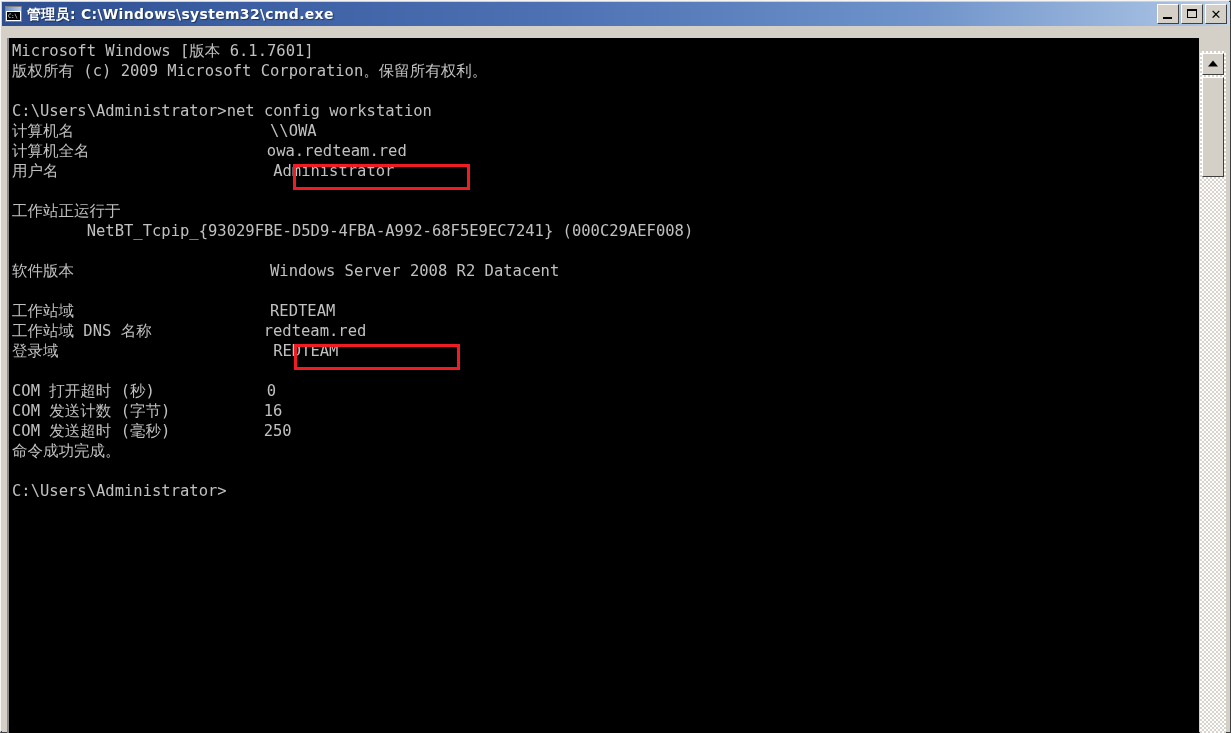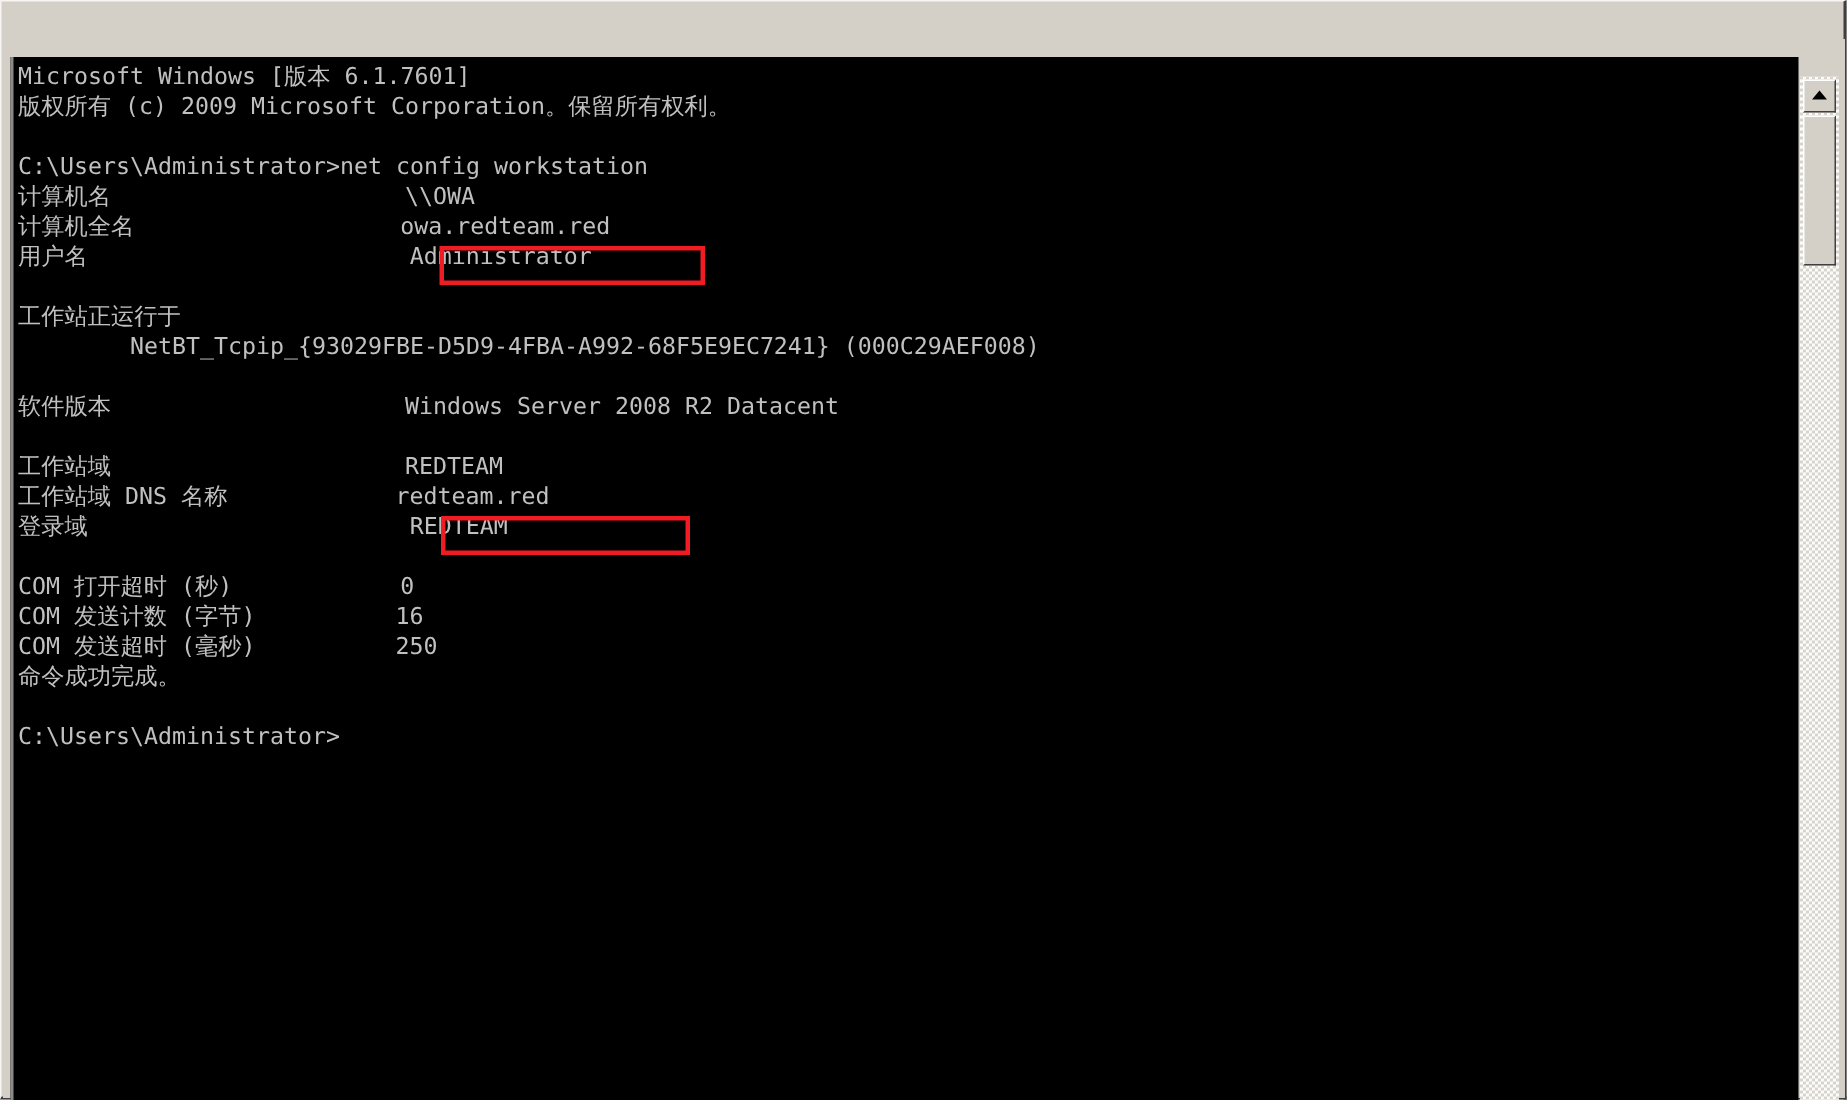--- a/index.html
+++ b/index.html
@@ -228,20 +228,39 @@
     border-bottom: 1px solid #404040;
     box-sizing: border-box;
     cursor: default;
   }
 </style>
 </head>
 <body>
 
 <div id="cmd-window">
 
+  <div id="title-bar">
+    <div id="title-icon">
+      <div class="icon-bar"></div>
+      <div class="icon-screen">C:\</div>
+    </div>
+    <div id="title-text">管理员: C:\Windows\system32\cmd.exe</div>
+
+    <div id="window-buttons">
+      <div class="win-btn">
+        <span class="min-mark"></span>
+      </div>
+      <div class="win-btn">
+        <span class="max-mark"></span>
+      </div>
+      <div class="win-btn">
+        <span class="glyph">✕</span>
+      </div>
+    </div>
+  </div>
 
   <div id="console-outer">
 
     <div id="console-screen">
       <pre id="console-text"><span class="ln">Microsoft Windows [版本 6.1.7601]</span><span class="ln">版权所有 (c) 2009 Microsoft Corporation。保留所有权利。</span><span class="ln">&nbsp;</span><span class="ln">C:\Users\Administrator&gt;net config workstation</span><span class="ln">计算机名                     \\OWA</span><span class="ln">计算机全名                   owa.redteam.red</span><span class="ln">用户名                       Administrator</span><span class="ln">&nbsp;</span><span class="ln">工作站正运行于</span><span class="ln">        NetBT_Tcpip_{93029FBE-D5D9-4FBA-A992-68F5E9EC7241} (000C29AEF008)</span><span class="ln">&nbsp;</span><span class="ln">软件版本                     Windows Server 2008 R2 Datacent</span><span class="ln">&nbsp;</span><span class="ln">工作站域                     REDTEAM</span><span class="ln">工作站域 DNS 名称            redteam.red</span><span class="ln">登录域                       REDTEAM</span><span class="ln">&nbsp;</span><span class="ln">COM 打开超时 (秒)            0</span><span class="ln">COM 发送计数 (字节)          16</span><span class="ln">COM 发送超时 (毫秒)          250</span><span class="ln">命令成功完成。</span><span class="ln">&nbsp;</span><span class="ln">C:\Users\Administrator&gt;</span></pre>
 
       <div class="hl-box" id="hl-fullname"></div>
       <div class="hl-box" id="hl-dnsname"></div>
     </div>
 

